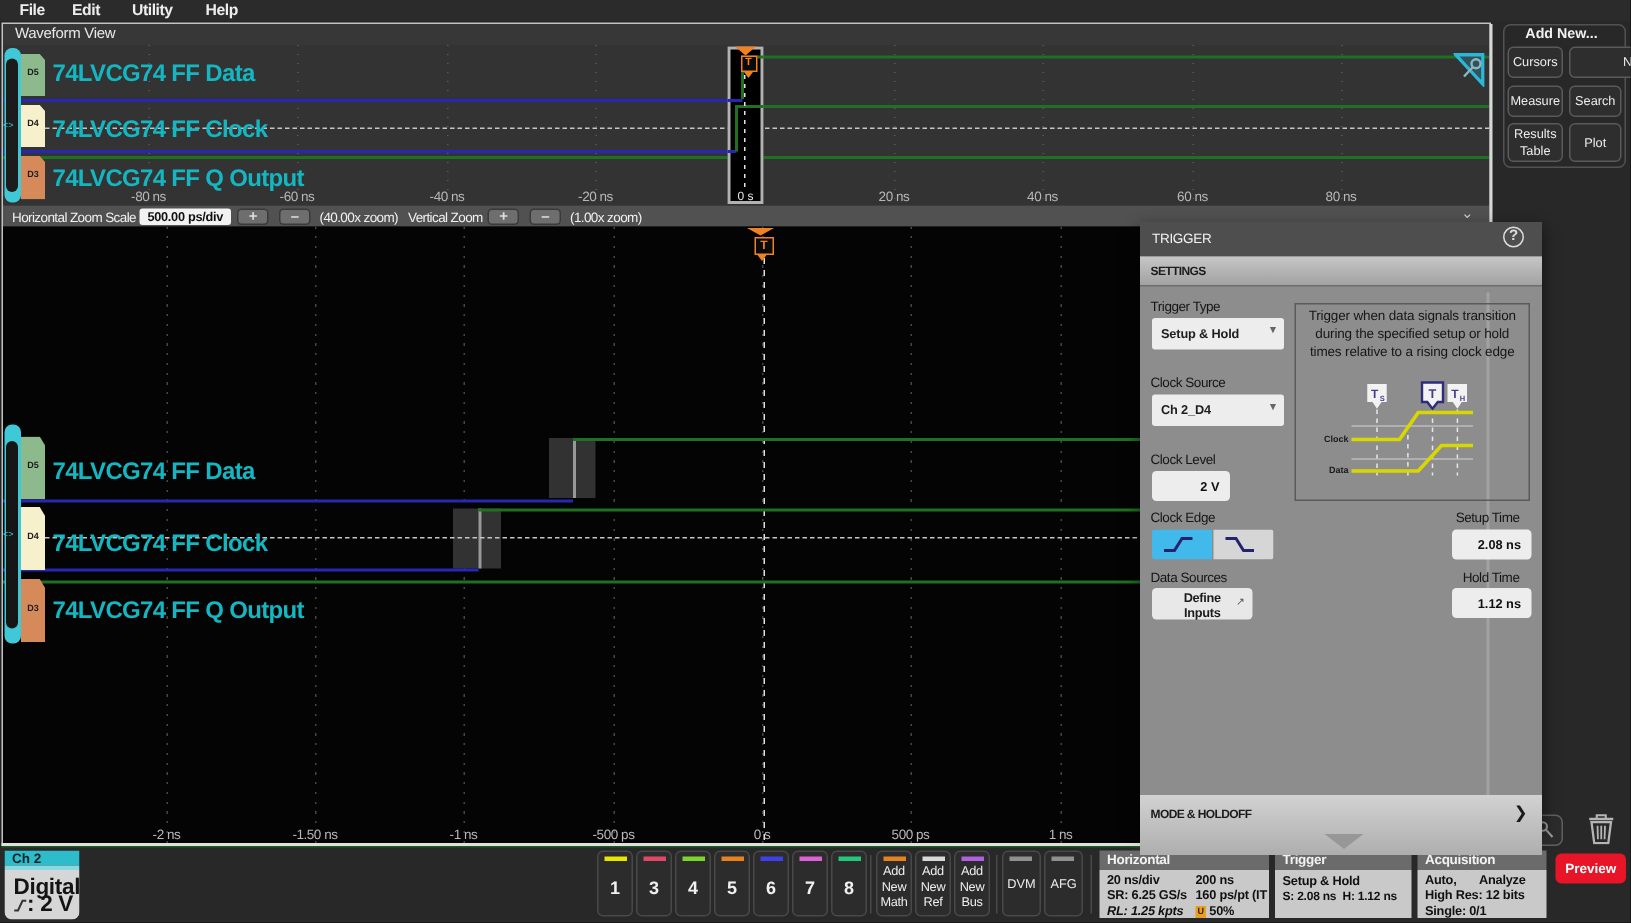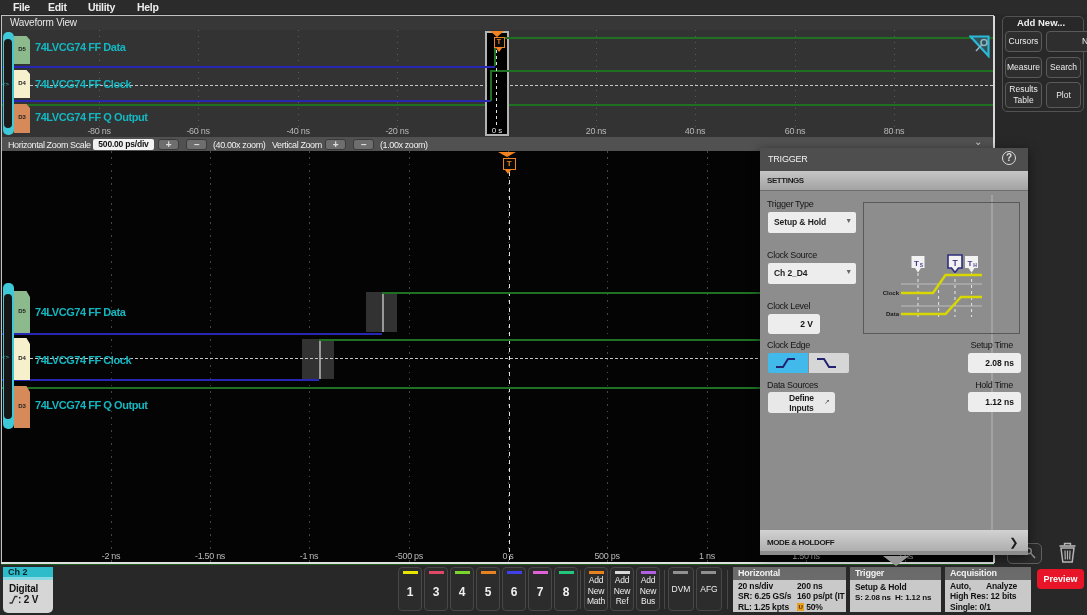--- a/index.html
+++ b/index.html
@@ -21,21 +21,21 @@
 #mainplot { left:2px; top:151px; width:991px; height:412px; background:#040404; overflow:hidden; }
 
 .vdot { position:absolute; width:1px; background-image:repeating-linear-gradient(to bottom,#5c5c5c 0,#5c5c5c 1px,transparent 1px,transparent 6px); }
 .vdotm { position:absolute; width:1px; background-image:repeating-linear-gradient(to bottom,#464646 0,#464646 1.5px,transparent 1.5px,transparent 6.5px); }
 .hblue { position:absolute; height:2px; background:#2727b4; }
 .hgreen { position:absolute; height:2px; background:#1f7023; }
 .hdash { position:absolute; height:0; border-top:1px dashed #c6c6c6; }
 .axlbl { position:absolute; color:#b8b8b8; font-size:9px; letter-spacing:-0.3px; transform:translateX(-50%); white-space:nowrap; }
 .chip { position:absolute; width:16px; color:#1d1d1d; font-size:6px; font-weight:bold; text-align:center; clip-path:polygon(0 0,78% 0,100% 14%,100% 100%,0 100%); }
 .chip i { position:absolute; font-style:normal; left:0; right:0; }
-.wlbl { position:absolute; color:#14b7c1; font-size:11px; letter-spacing:-0.45px; font-weight:bold; white-space:nowrap; }
+.wlbl { position:absolute; color:#14b7c1; font-size:16px; letter-spacing:-0.45px; font-weight:bold; white-space:nowrap; }
 .grayblk { position:absolute; background:#323232; }
 .edgeln { position:absolute; width:2px; background:#989898; }
 .zbtn { position:absolute; width:21px; height:11px; top:2px; background:#6e6e6e; border:1px solid #3a3a3a; border-radius:3px; color:#dedede; text-align:center; line-height:9px; font-size:10px; font-weight:bold; }
 
 .plbl { position:absolute; color:#161616; font-size:9px; letter-spacing:-0.3px; }
 .pdrop { position:absolute; background:#ededed; border-radius:2px; color:#1e1e1e; font-size:8.5px; letter-spacing:-0.1px; font-weight:bold; }
 .pdrop span { position:absolute; left:6px; top:5px; }
 .pdrop b { position:absolute; right:4px; top:5px; font-size:7px; color:#666; }
 .pinput { position:absolute; background:#ededed; border-radius:3px; color:#111; font-size:8.5px; font-weight:bold; text-align:right; padding-right:7px; line-height:20px; }
 
@@ -210,20 +210,21 @@
         </svg></div>
     </div>
 <div class="plbl" style="left:7px;top:232px;">Data Sources</div>
 <div style="position:absolute;left:8px;top:244px;width:67px;height:21px;background:#e8e8e8;border-radius:3px;color:#1c1c1c;font-size:8.5px;letter-spacing:-0.2px;font-weight:bold;text-align:center;line-height:9.5px;padding-top:2px;">Define<br>Inputs</div>
 <div style="position:absolute;left:64px;top:250px;width:7px;height:7px;color:#555;font-size:7px;line-height:7px;">↗</div>
 <div class="plbl" style="left:153px;top:192px;width:100px;text-align:right;">Setup Time</div>
 <div class="pinput" style="left:208px;top:205px;width:53px;height:20px;">2.08 ns</div>
 <div class="plbl" style="left:153px;top:232px;width:100px;text-align:right;">Hold Time</div>
 <div class="pinput" style="left:208px;top:244px;width:53px;height:20px;">1.12 ns</div>
 <div style="position:absolute;left:103px;top:54px;width:157px;height:132px;border:1.5px solid #5a5a5a;">
+<div style="position:absolute;left:0;top:2px;width:100%;text-align:center;color:#161616;font-size:9px;letter-spacing:-0.1px;line-height:11.8px;white-space:nowrap;">Trigger when data signals transition<br>during the specified setup or hold<br>times relative to a rising clock edge</div>
 <svg style="position:absolute;left:0;top:45px;" width="157" height="85" viewBox="0 0 157 85">
 <g stroke="#e8e8e8" stroke-width="1" stroke-dasharray="3,3">
 <line x1="54" y1="25" x2="54" y2="69"></line>
           <line x1="74.6" y1="42" x2="74.6" y2="69"></line>
           <line x1="91" y1="25" x2="91" y2="69"></line>
           <line x1="107.6" y1="25" x2="107.6" y2="69"></line>
         </g>
 <g stroke="#bdbdbd" stroke-width="1">
           <line x1="37" y1="36" x2="118" y2="36"></line>
           <line x1="37" y1="58" x2="118" y2="58"></line>
@@ -237,42 +238,42 @@
 <path d="M47.5,8 L60.5,8 L60.5,20 L57,20 L54,24.5 L51,20 L47.5,20 Z" fill="#f2f2f2"></path>
 <text x="52.5" y="17.5" text-anchor="middle" font-size="8" font-weight="bold" fill="#4a3c8c">T</text>
         <text x="57.5" y="19" text-anchor="middle" font-size="5" font-weight="bold" fill="#4a3c8c">S</text>
 <path d="M84,7 L98,7 L98,20 L94.5,20 L91,24.5 L87.5,20 L84,20 Z" fill="#f2f2f2" stroke="#2d2d7a" stroke-width="1.6"></path>
 <text x="91" y="17.5" text-anchor="middle" font-size="8.5" font-weight="bold" fill="#4a3c8c">T</text>
 <path d="M101,8 L114,8 L114,20 L110.5,20 L107.6,24.5 L104.5,20 L101,20 Z" fill="#f2f2f2"></path>
 <text x="106" y="17.5" text-anchor="middle" font-size="8" font-weight="bold" fill="#4a3c8c">T</text>
         <text x="111" y="19" text-anchor="middle" font-size="5" font-weight="bold" fill="#4a3c8c">H</text>
 </svg>
     </div>
-<div style="position:absolute;left:0;top:382px;width:268px;height:21px;background:linear-gradient(#d2d2d2,#aeaeae);color:#1a1a1a;font-size:8px;font-weight:bold;line-height:25px;padding-left:7px;letter-spacing:-0.4px;">MODE &amp; HOLDOFF<span style="position:absolute;right:10px;top:0;font-size:11px;font-weight:normal;">❯</span></div>
+<div style="position:absolute;left:0;top:382px;width:268px;height:40px;background:linear-gradient(#d2d2d2,#aeaeae);color:#1a1a1a;font-size:8px;font-weight:bold;line-height:25px;padding-left:7px;letter-spacing:-0.4px;">MODE &amp; HOLDOFF<span style="position:absolute;right:10px;top:0;font-size:11px;font-weight:normal;">❯</span></div>
 </div>
 <div style="position:absolute;left:0;top:565px;width:1087px;height:50px;background:#282828;z-index:6;"></div>
 <div style="position:absolute;left:1px;top:563.5px;width:993px;height:1.5px;background:#1d5a20;z-index:6;"></div>
 <div style="position:absolute;left:883px;top:555.5px;width:0;height:0;border-left:13px solid transparent;border-right:13px solid transparent;border-top:10px solid #979797;z-index:11;"></div>
 <div style="position:absolute;left:1006.5px;top:543px;width:35px;height:21px;border:1.5px solid #606060;border-radius:5px;background:#2c2c2c;z-index:7;">
 <svg width="32" height="18" viewBox="0 0 32 18">
       <circle cx="20.5" cy="7" r="2.8" fill="none" stroke="#9a9a9a" stroke-width="1.4"></circle>
       <line x1="22.6" y1="9.1" x2="27" y2="14" stroke="#9a9a9a" stroke-width="1.4"></line>
     </svg></div>
 <svg style="position:absolute;left:1058px;top:542px;z-index:7;" width="19" height="21" viewBox="0 0 19 21">
 <path d="M3,6 L16,6 L14.2,20 L4.8,20 Z" fill="none" stroke="#b5b5b5" stroke-width="1.5"></path>
 <line x1="1.5" y1="4" x2="17.5" y2="4" stroke="#b5b5b5" stroke-width="1.6"></line>
 <path d="M6.5,3.5 L6.5,1.5 L12.5,1.5 L12.5,3.5" fill="none" stroke="#b5b5b5" stroke-width="1.4"></path>
 <line x1="7" y1="8.5" x2="7.3" y2="17.5" stroke="#b5b5b5" stroke-width="1.2"></line>
 <line x1="9.5" y1="8.5" x2="9.5" y2="17.5" stroke="#b5b5b5" stroke-width="1.2"></line>
 <line x1="12" y1="8.5" x2="11.7" y2="17.5" stroke="#b5b5b5" stroke-width="1.2"></line>
   </svg>
 <div style="position:absolute;left:3px;top:566.5px;width:50px;height:46.5px;z-index:7;border-radius:0 0 5px 5px;overflow:hidden;">
 <div style="position:absolute;left:0;top:0;width:50px;height:10.5px;background:#2ebccb;color:#0d2226;font-size:9px;font-weight:bold;line-height:10px;padding-left:5px;">Ch 2</div>
 <div style="position:absolute;left:0;top:10.5px;width:50px;height:3px;background:#88d9e2;"></div>
-<div style="position:absolute;left:0;top:13.5px;width:50px;height:33px;background:#d6d6d6;color:#141414;font-size:10px;letter-spacing:-0.2px;font-weight:bold;">
+<div style="position:absolute;left:0;top:13.5px;width:50px;height:33px;background:#d6d6d6;color:#141414;font-size:15px;letter-spacing:-0.2px;font-weight:bold;">
 <div style="position:absolute;left:6px;top:2.5px;">Digital</div>
 <div style="position:absolute;left:6px;top:14px;"><svg width="9" height="9" viewBox="0 0 9 9" style="vertical-align:-1px;">
           <path d="M0.5,8 L3,8 L6,1.5 L8.5,1.5" fill="none" stroke="#333" stroke-width="1.3"></path>
         </svg>: 2 V</div>
 </div>
   </div>
 <div class="dbtn" style="left:398px;">
     <div class="dbar" style="background:#e6e600;"></div>
     <div class="dnum">1</div>
   </div>
@@ -323,21 +324,21 @@
     <div class="dbar" style="background:#909090;"></div>
     <div style="position:absolute;left:0;top:16px;width:100%;text-align:center;color:#ededed;font-size:8.5px;">AFG</div>
   </div>
 <div style="position:absolute;left:733px;top:567px;width:113px;height:45px;z-index:7;">
 <div style="position:absolute;left:0;top:0;width:113px;height:13px;background:#6b6b6b;color:#f2f2f2;font-size:9px;letter-spacing:-0.2px;font-weight:bold;line-height:13px;padding-left:5px;">Horizontal</div>
 <div style="position:absolute;left:0;top:13px;width:113px;height:32px;background:#c9c9c9;color:#111;font-size:8.5px;letter-spacing:-0.15px;font-weight:bold;overflow:hidden;white-space:nowrap;">
       <div style="position:absolute;left:5px;top:1px;">20 ns/div</div>
       <div style="position:absolute;left:64px;top:1px;">200 ns</div>
       <div style="position:absolute;left:5px;top:11px;">SR: 6.25 GS/s</div>
       <div style="position:absolute;left:64px;top:11px;white-space:nowrap;">160 ps/pt (IT</div>
-      <div style="position:absolute;left:5px;top:21.5px;">RL: 1.25 kpts</div>
+      <div style="position:absolute;left:5px;top:21.5px;font-style:italic;">RL: 1.25 kpts</div>
       <div style="position:absolute;left:64px;top:21.5px;"><span style="display:inline-block;width:7px;height:8px;background:#e8a020;color:#402000;font-size:6px;line-height:8px;text-align:center;vertical-align:1px;">U</span> 50%</div>
     </div>
   </div>
 <div style="position:absolute;left:850px;top:567px;width:91px;height:45px;z-index:7;">
 <div style="position:absolute;left:0;top:0;width:91px;height:13px;background:#6b6b6b;color:#f2f2f2;font-size:9px;letter-spacing:-0.2px;font-weight:bold;line-height:13px;padding-left:5px;">Trigger</div>
 <div style="position:absolute;left:0;top:13px;width:91px;height:32px;background:#c9c9c9;color:#111;font-size:8.5px;letter-spacing:-0.15px;font-weight:bold;overflow:hidden;white-space:nowrap;">
       <div style="position:absolute;left:5px;top:2px;">Setup &amp; Hold</div>
       <div style="position:absolute;left:5px;top:13px;font-size:8px;">S: 2.08 ns&nbsp; H: 1.12 ns</div>
     </div>
   </div>

